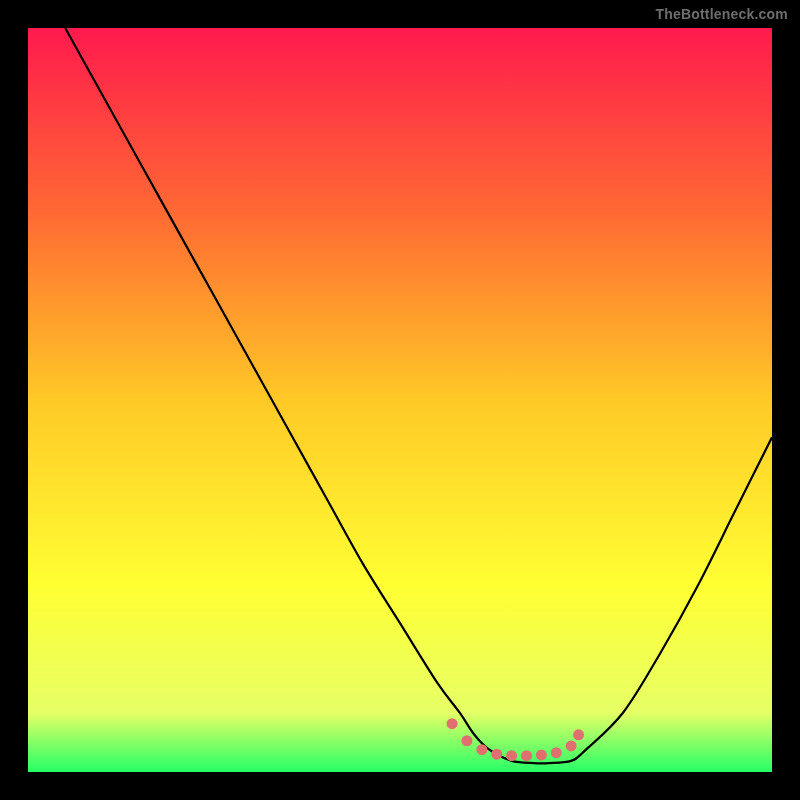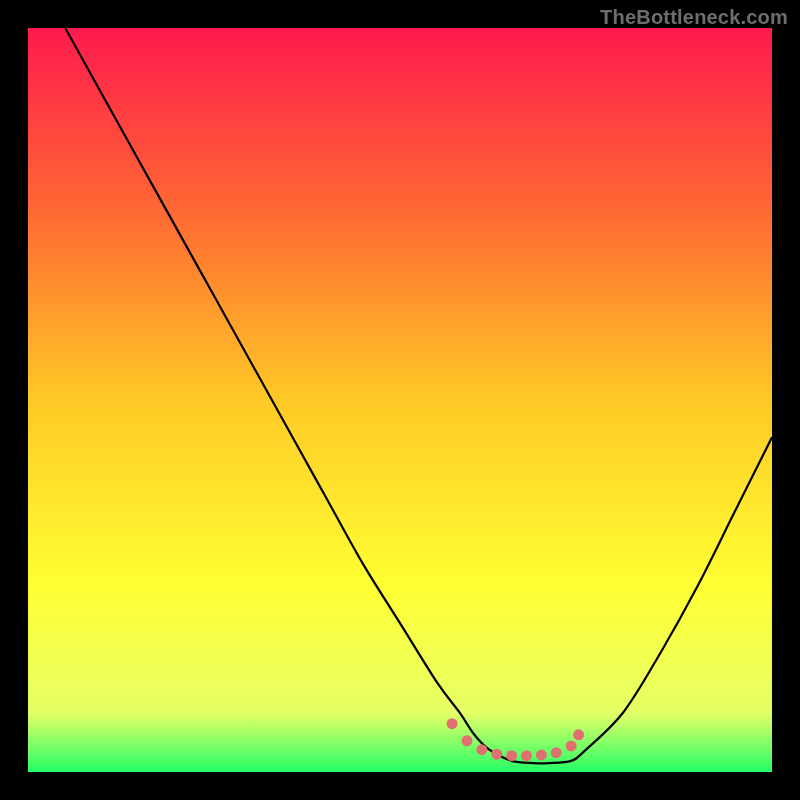--- a/index.html
+++ b/index.html
@@ -9,21 +9,21 @@
     height: 800px;
     background: #000;
     position: relative;
     font-family: Arial, sans-serif;
   }
   .watermark {
     position: absolute;
     top: 6px;
     right: 12px;
     color: #6d6d6d;
-    font-size: 20px;
+    font-size: 14px;
     font-weight: bold;
     letter-spacing: 0.2px;
     z-index: 10;
   }
   .chart-container {
     position: absolute;
     top: 28px;
     left: 28px;
     width: 744px;
     height: 744px;

